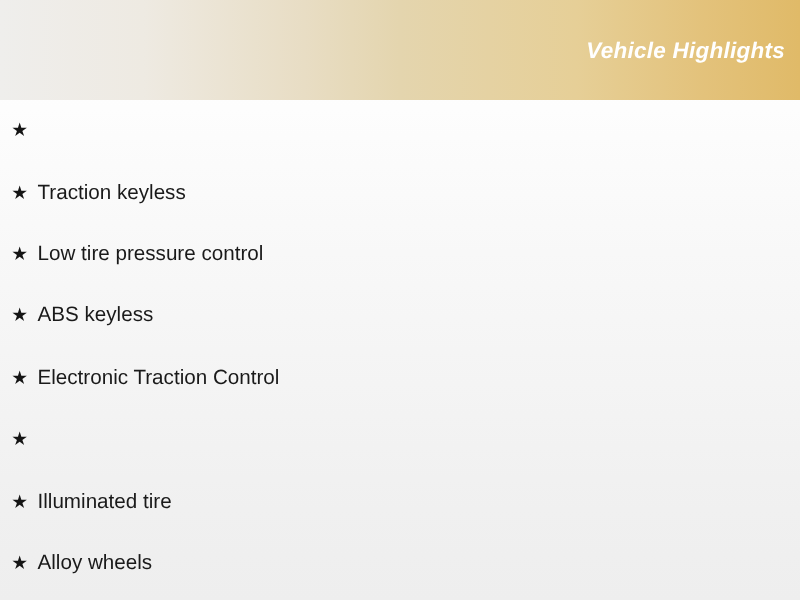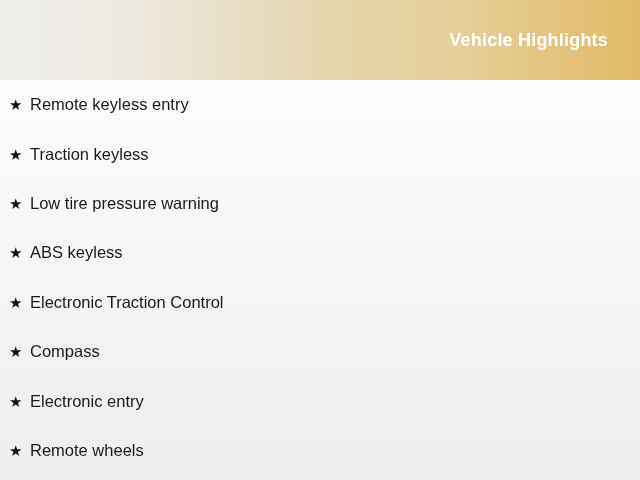--- a/index.html
+++ b/index.html
@@ -38,22 +38,23 @@
                 #efeeec 0%,
                 #eeeae2 18%,
                 #e8ddc4 38%,
                 #e4d5ae 50%,
                 #e6cf97 72%,
                 #e3c27b 88%,
                 #e0ba68 100%);
     display: flex;
     align-items: center;
     justify-content: flex-end;
-    padding-right: 32px;
+    padding-right: 12px;
     box-sizing: border-box;
+    font-style: italic;
   }
 
   .header-title {
     color: #ffffff;
     font-size: 18px;
     font-weight: bold;
     letter-spacing: 0.2px;
     line-height: 1;
     white-space: nowrap;
   }
@@ -96,53 +97,51 @@
 <div class="page">
 
   <div class="header">
     <div class="header-title">Vehicle Highlights</div>
   </div>
 
   <ul class="highlights-list">
 
     <li class="highlight-item">
       <span class="bullet-star">★</span>
-      <span class="item-label">Remote keyless entry</span>
     </li>
 
     <li class="highlight-item">
       <span class="bullet-star">★</span>
       <span class="item-label">Traction keyless</span>
     </li>
 
     <li class="highlight-item">
       <span class="bullet-star">★</span>
-      <span class="item-label">Low tire pressure warning</span>
+      <span class="item-label">Low tire pressure control</span>
     </li>
 
     <li class="highlight-item">
       <span class="bullet-star">★</span>
       <span class="item-label">ABS keyless</span>
     </li>
 
     <li class="highlight-item">
       <span class="bullet-star">★</span>
       <span class="item-label">Electronic Traction Control</span>
     </li>
 
     <li class="highlight-item">
       <span class="bullet-star">★</span>
-      <span class="item-label">Compass</span>
     </li>
 
     <li class="highlight-item">
       <span class="bullet-star">★</span>
-      <span class="item-label">Electronic entry</span>
+      <span class="item-label">Illuminated tire</span>
     </li>
 
     <li class="highlight-item">
       <span class="bullet-star">★</span>
-      <span class="item-label">Remote wheels</span>
+      <span class="item-label">Alloy wheels</span>
     </li>
 
   </ul>
 
 </div>
 
 </body></html>

